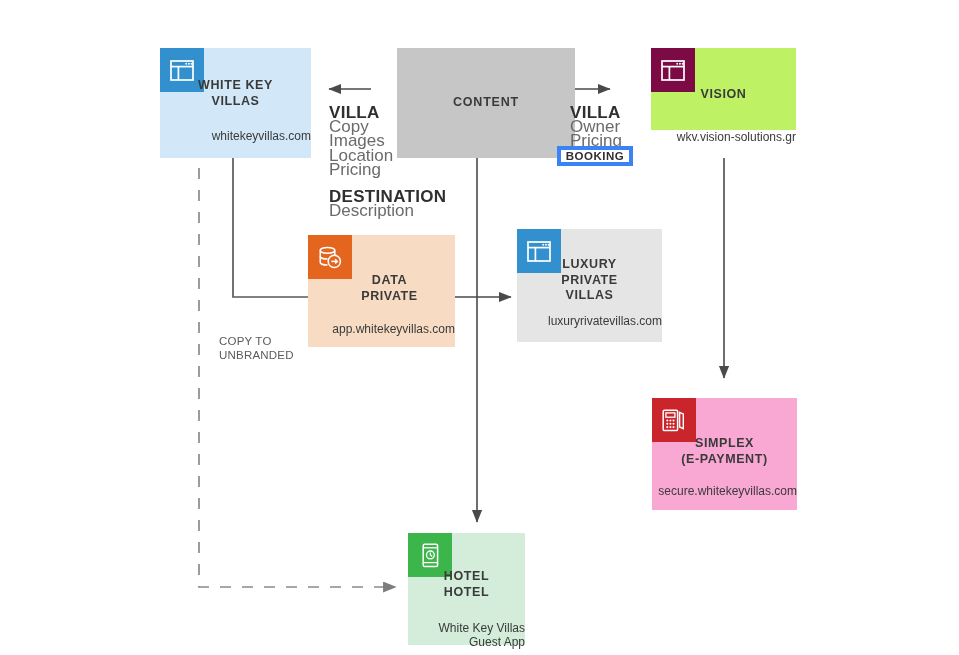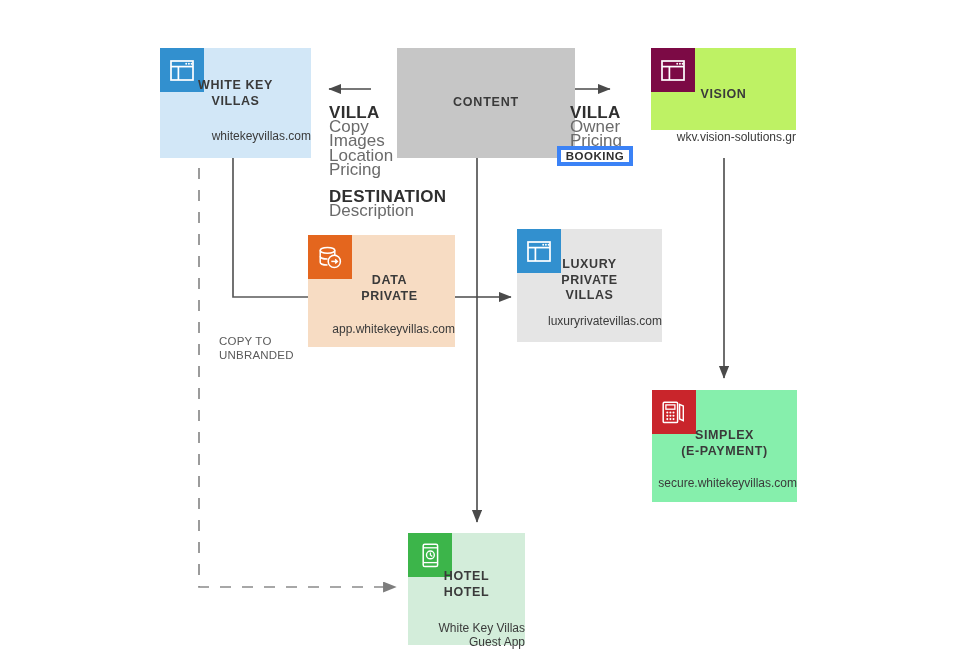--- a/index.html
+++ b/index.html
@@ -197,21 +197,21 @@
     </svg>
   </div>
   <div class="node-title" style="top:28px;">
     <div>LUXURY</div>
     <div>PRIVATE</div>
     <div>VILLAS</div>
   </div>
   <div class="node-url" style="top:85px;">luxuryrivatevillas.com</div>
 </div>
 
-<div class="node" style="left:652px; top:390px; width:145px; height:112px; background:#86efac;padding-left:20px;">
+<div class="node" style="left:652px; top:398px; width:145px; height:112px; background:#f9a8d4;padding-left:20px;">
   <div class="node-icon" style="background:#c9252b;">
     <svg class="icon-svg" width="25" height="23" viewBox="0 0 25 23">
       <rect x="1.2" y="1.2" width="14.4" height="20.4" rx="1.2" fill="none" stroke="#ffffff" stroke-width="1.5"></rect>
       <rect x="3.9" y="3.9" width="9" height="4.3" fill="none" stroke="#ffffff" stroke-width="1.3"></rect>
       <circle cx="5.3" cy="11.5" r="1.05" fill="#ffffff"></circle>
       <circle cx="8.4" cy="11.5" r="1.05" fill="#ffffff"></circle>
       <circle cx="11.5" cy="11.5" r="1.05" fill="#ffffff"></circle>
       <circle cx="5.3" cy="14.8" r="1.05" fill="#ffffff"></circle>
       <circle cx="8.4" cy="14.8" r="1.05" fill="#ffffff"></circle>
       <circle cx="11.5" cy="14.8" r="1.05" fill="#ffffff"></circle>

